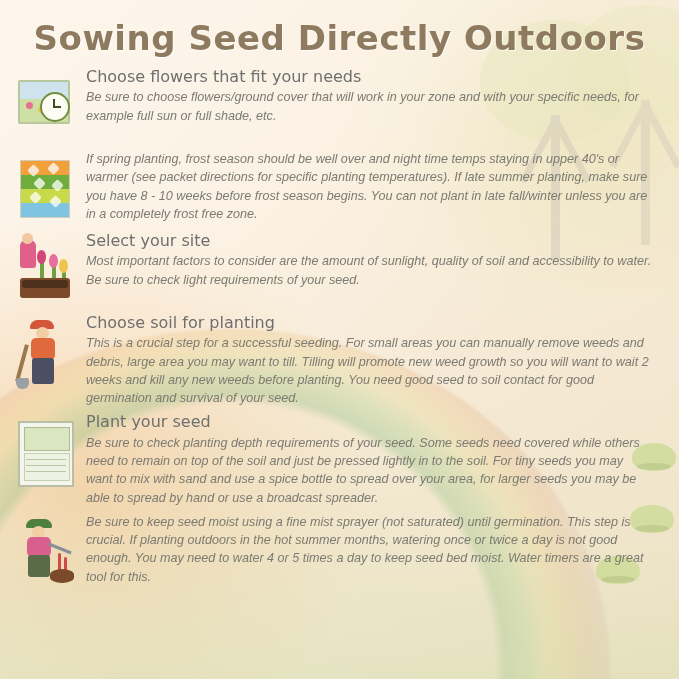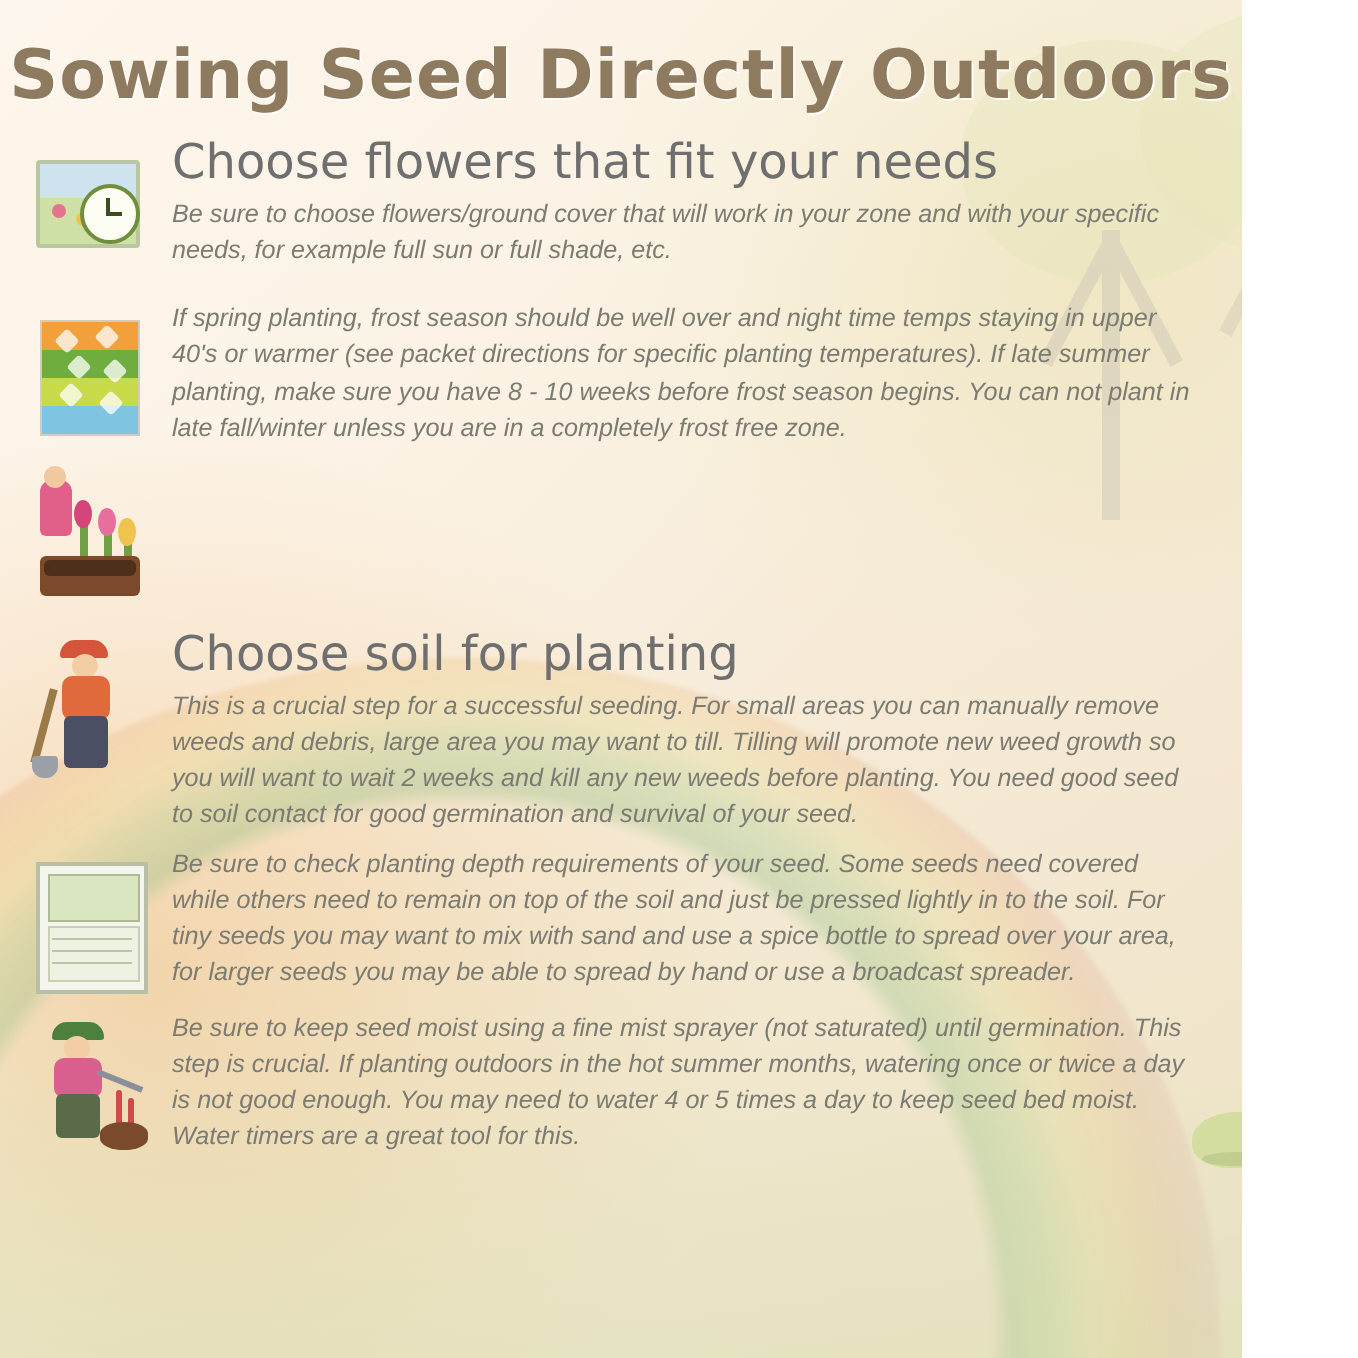--- a/index.html
+++ b/index.html
@@ -5,21 +5,21 @@
   html, body {
     margin: 0;
     padding: 0;
   }
   body {
     font-family: "Liberation Sans", sans-serif;
     background: #ffffff;
   }
   #page {
     position: relative;
-    width: 621px;
+    width: 679px;
     height: 679px;
     overflow: hidden;
     background: linear-gradient(135deg, #fdf6ec 0%, #fbf2e4 35%, #f6ead6 60%, #f3e3cc 100%);
   }
   
   .bg-layer {
     position: absolute;
     inset: 0;
     pointer-events: none;
   }
@@ -133,21 +133,21 @@
     height: 72px;
     position: relative;
     margin-right: 8px;
     margin-top: 4px;
   }
   .step-body {
     flex: 1 1 auto;
     min-width: 0;
   }
   .step-head {
-    font-size: 24px;
+    font-size: 16px;
     color: #6f6f6f;
     font-weight: normal;
     line-height: 1.15;
     margin-bottom: 2px;
     font-family: "DejaVu Sans", sans-serif;
   }
   .step-text {
     font-size: 12.6px;
     line-height: 1.45;
     color: #7b7b72;
@@ -303,20 +303,22 @@
           <div class="bloom" style="left:23px; top:14px; background:#d6457a;"></div>
           <div class="stalk" style="left:38px; top:26px; height:22px;"></div>
           <div class="bloom" style="left:35px; top:18px; background:#e86f9d;"></div>
           <div class="stalk" style="left:48px; top:30px; height:18px;"></div>
           <div class="bloom" style="left:45px; top:23px; background:#efc44e;"></div>
           <div class="bed"></div>
           <div class="bed-soil"></div>
         </div>
       </div>
       <div class="step-body">
+        <div class="step-head">Select your site</div>
+        <div class="step-text">Most important factors to consider are the amount of sunlight, quality of soil and accessibility to water. Be sure to check light  requirements of your seed.</div>
       </div>
     </div>
 
     <div class="step">
       <div class="step-icon">
         <div class="ill">
           <div class="g-shovel"></div>
           <div class="g-blade"></div>
           <div class="g-hat"></div>
           <div class="g-head"></div>
@@ -336,20 +338,21 @@
           <div class="tray">
             <div class="tray-top"></div>
             <div class="tray-bot"></div>
             <div class="tray-line" style="top:36px;"></div>
             <div class="tray-line" style="top:42px;"></div>
             <div class="tray-line" style="top:48px;"></div>
           </div>
         </div>
       </div>
       <div class="step-body">
+        <div class="step-head">Plant your seed</div>
         <div class="step-text">Be sure to check planting depth requirements of  your seed.  Some seeds need covered while others need to remain on top of the soil and just be pressed lightly in to the  soil. For tiny seeds you may want to mix with sand and use a spice bottle to spread over your area, for larger seeds you may be able to spread by hand or use a broadcast spreader.</div>
       </div>
     </div>
 
     <div class="step">
       <div class="step-icon">
         <div class="ill">
           <div class="w-hat"></div>
           <div class="w-head"></div>
           <div class="w-torso"></div>

